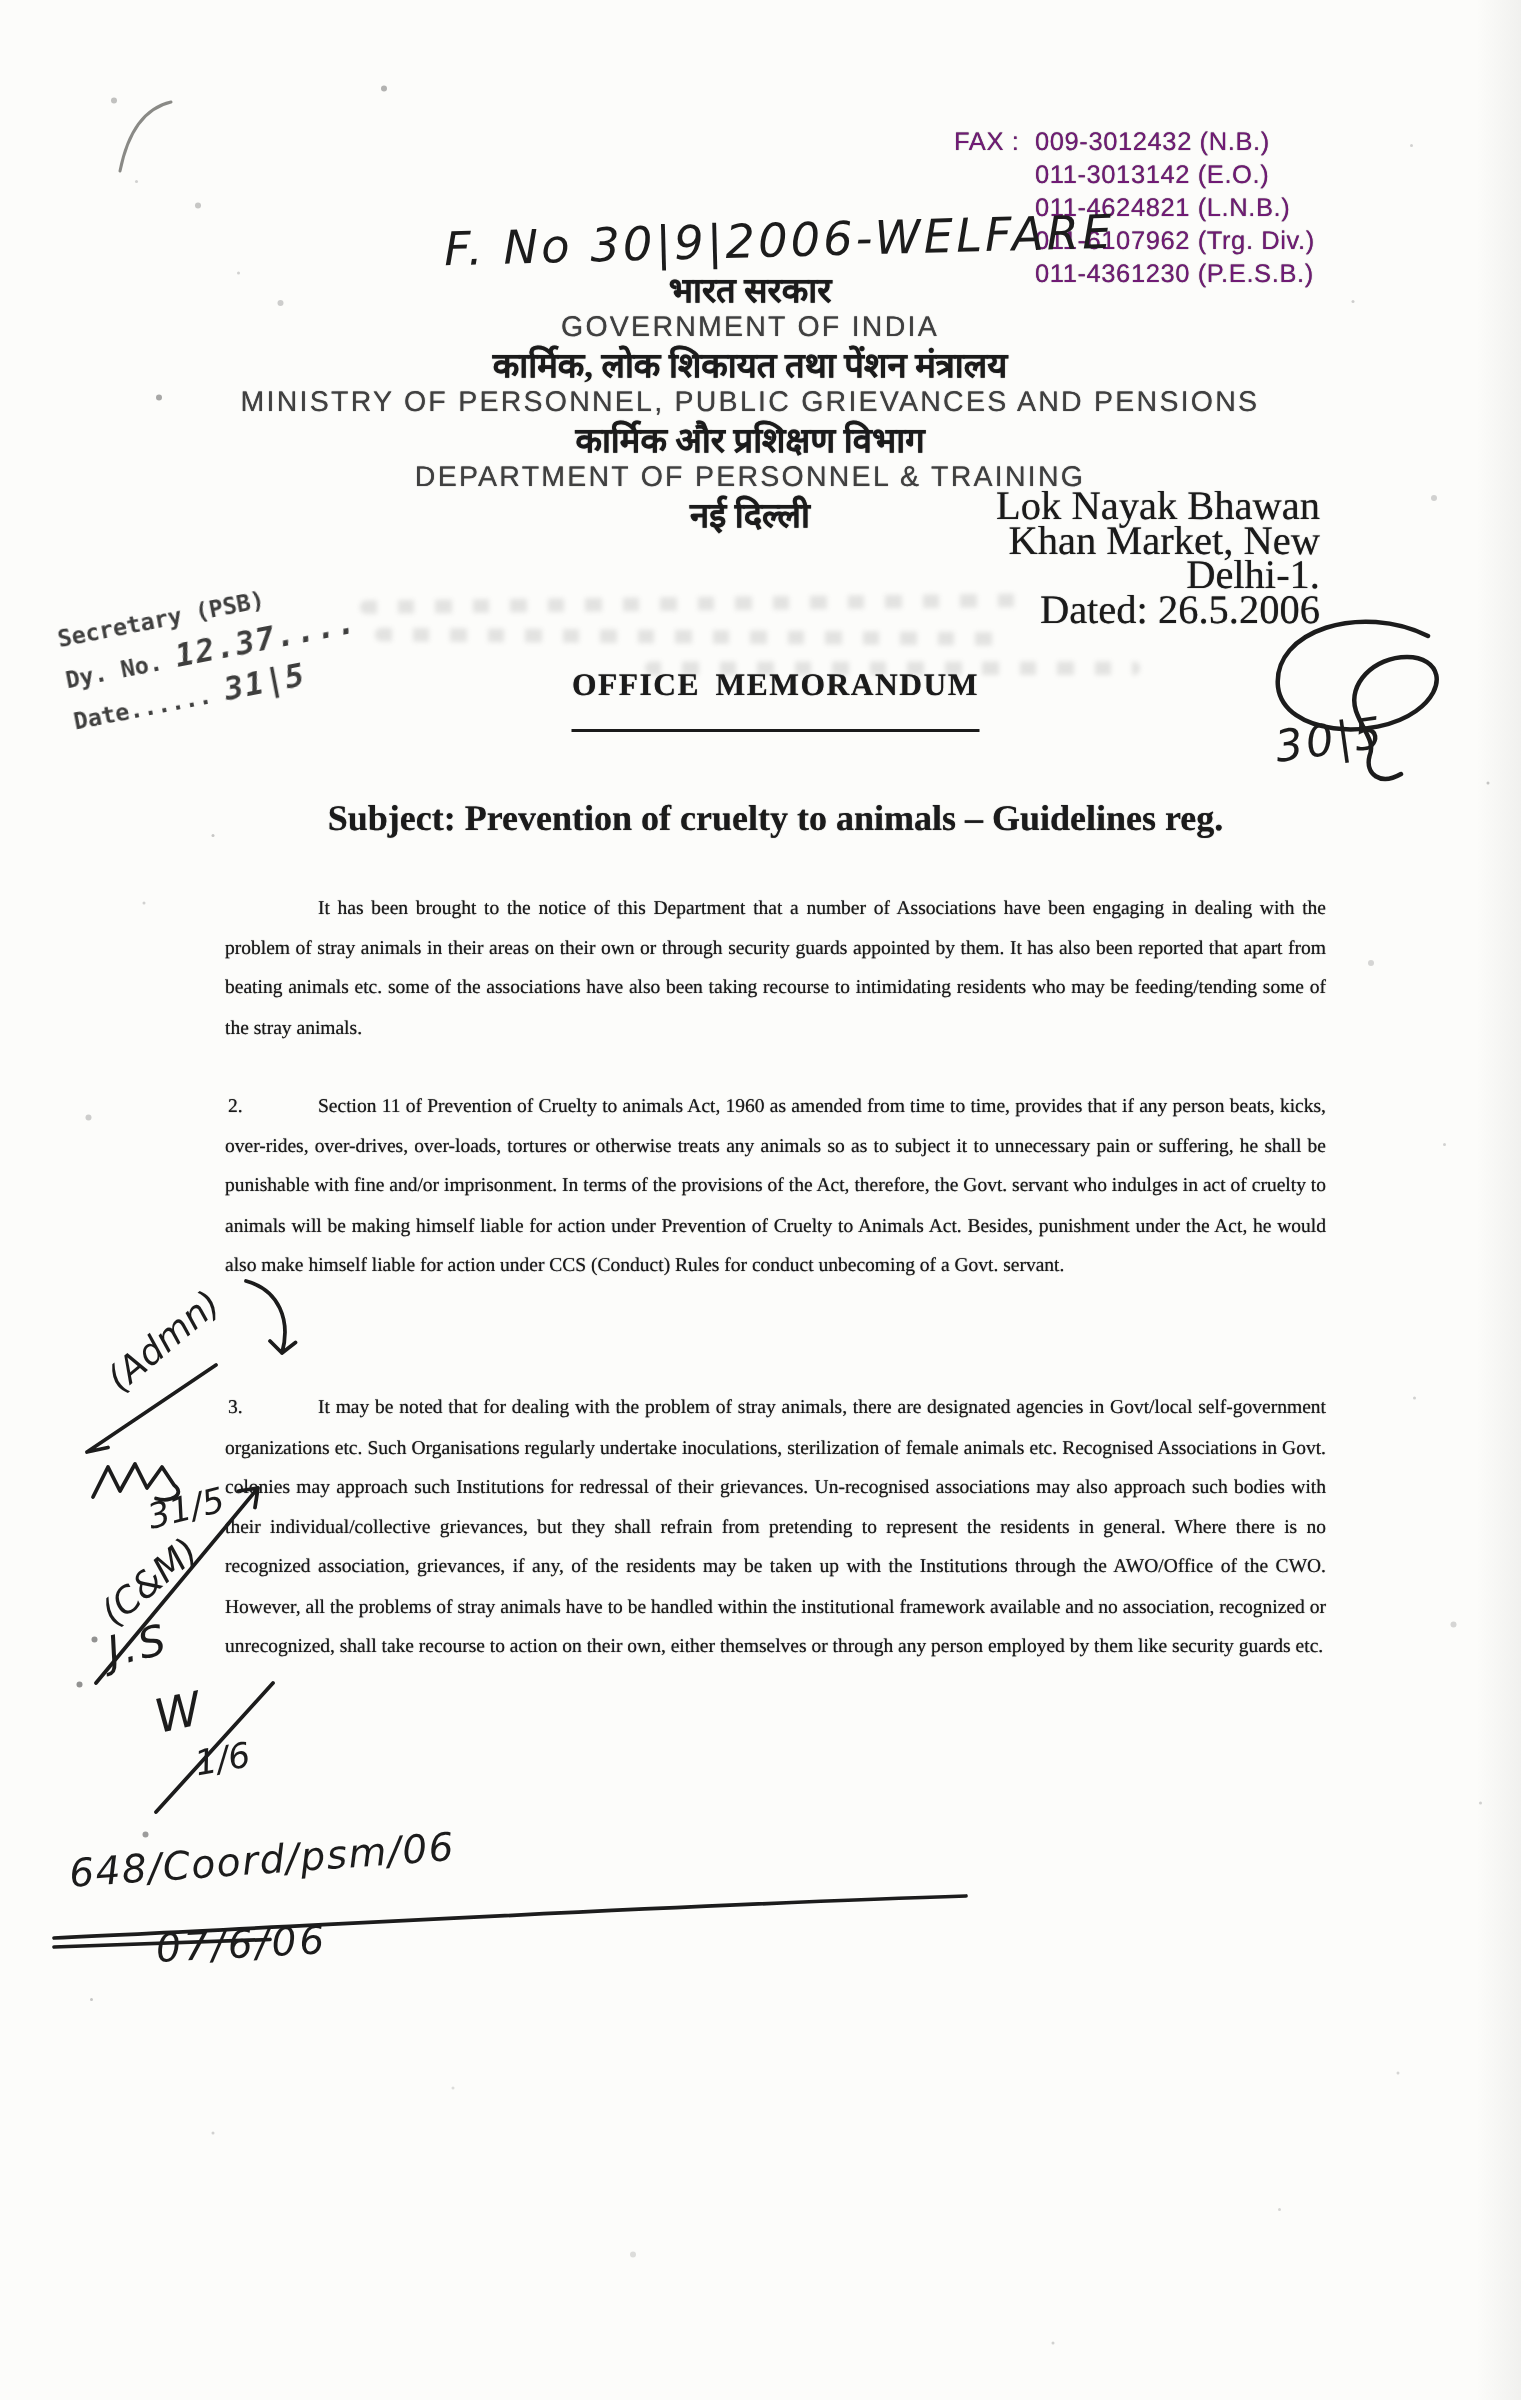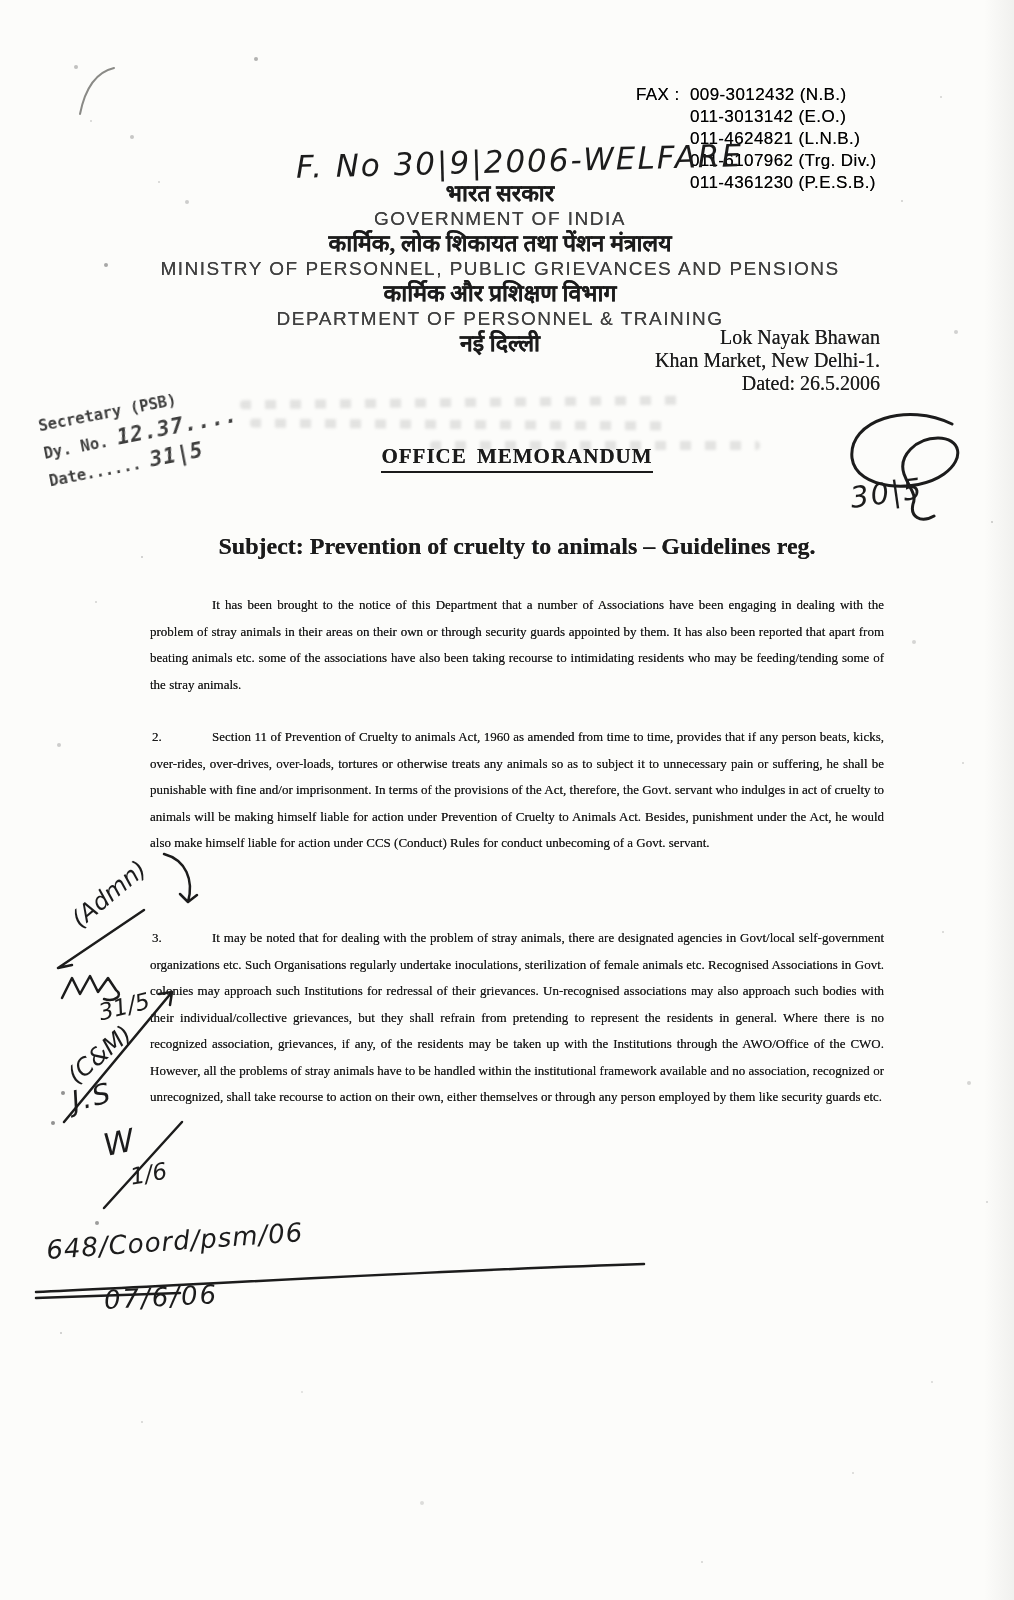--- a/index.html
+++ b/index.html
@@ -29,49 +29,49 @@
       701px 1561px 0 0 rgba(40,40,40,.2), 931px 1381px 0 0 rgba(40,40,40,.18),
       991px 521px 0 0 rgba(40,40,40,.25), 986px 1201px 0 0 rgba(40,40,40,.2),
       301px 1391px 0 0 rgba(40,40,40,.15), 852px 1472px 0 0 rgba(40,40,40,.18),
       62px 1092px 0 1px rgba(40,40,40,.5), 52px 1122px 0 1px rgba(40,40,40,.5),
       96px 1222px 0 1px rgba(40,40,40,.45);}
   .smudge{height:9px;border-radius:4px;opacity:.20;filter:blur(1.6px);
     background:repeating-linear-gradient(90deg, rgba(95,95,95,.8) 0 11px, transparent 11px 25px);}
 
   
   .fax{left:636px;top:84px;font-family:"Liberation Sans", sans-serif;
-    font-size:17px;line-height:22px;color:#000000;letter-spacing:.4px;white-space:nowrap;}
+    font-size:17px;line-height:22px;color:#701a75;letter-spacing:.4px;white-space:nowrap;}
   .fax-row{display:flex;}
   .fax-label{width:54px;}
   .fax-row.cont{padding-left:54px;}
 
   
   .hand{font-family:"DejaVu Sans", cursive;font-style:italic;color:#1c1c1c;white-space:nowrap;}
   .file-no{left:296px;top:143px;font-size:31px;letter-spacing:2px;transform:rotate(-1.5deg);}
 
   
   .hdr{left:130px;top:182px;width:740px;text-align:center;}
   .hdr div{margin:0 0 2px 0;}
   .h-hi{font-size:23px;line-height:24px;font-weight:bold;font-family:"Liberation Serif", serif;}
   .h-en{font-size:19px;line-height:22px;font-family:"Liberation Sans", sans-serif;
     letter-spacing:1.5px;color:#404040;}
   .city{margin-top:8px;}
 
   
-  .addr{left:598px;top:326px;width:282px;text-align:right;font-size:20px;line-height:23px;}
+  .addr{left:598px;top:326px;width:282px;text-align:right;font-size:27px;line-height:23px;}
 
   
   .stamp{left:42px;top:392px;width:220px;transform:rotate(-11deg);
     font-family:"DejaVu Sans Mono", monospace;font-weight:bold;font-size:15.5px;
     line-height:26px;color:#242424;opacity:.88;filter:blur(.3px);}
   .stamp .hv{font-size:21px;font-weight:bold;font-style:italic;letter-spacing:1px;}
 
   .om-title{left:150px;top:444px;width:734px;text-align:center;}
   .om-title span{font-size:21px;font-weight:bold;letter-spacing:1px;word-spacing:4px;
-    border-bottom:2.5px solid #1b1b1b;padding-bottom:3px;}
+    border-bottom:2.5px solid #1b1b1b;padding-bottom:18px;}
 
   .sig-note{left:850px;top:476px;font-size:29px;letter-spacing:2px;transform:rotate(-8deg);}
 
   .subject{left:150px;top:533px;width:734px;text-align:center;font-size:24px;font-weight:bold;}
 
   
   .para{position:absolute;left:150px;width:734px;margin:0;text-align:justify;
     font-size:13px;line-height:26.5px;text-indent:62px;}
   .pnum{position:absolute;left:2px;top:0;text-indent:0;}
 

